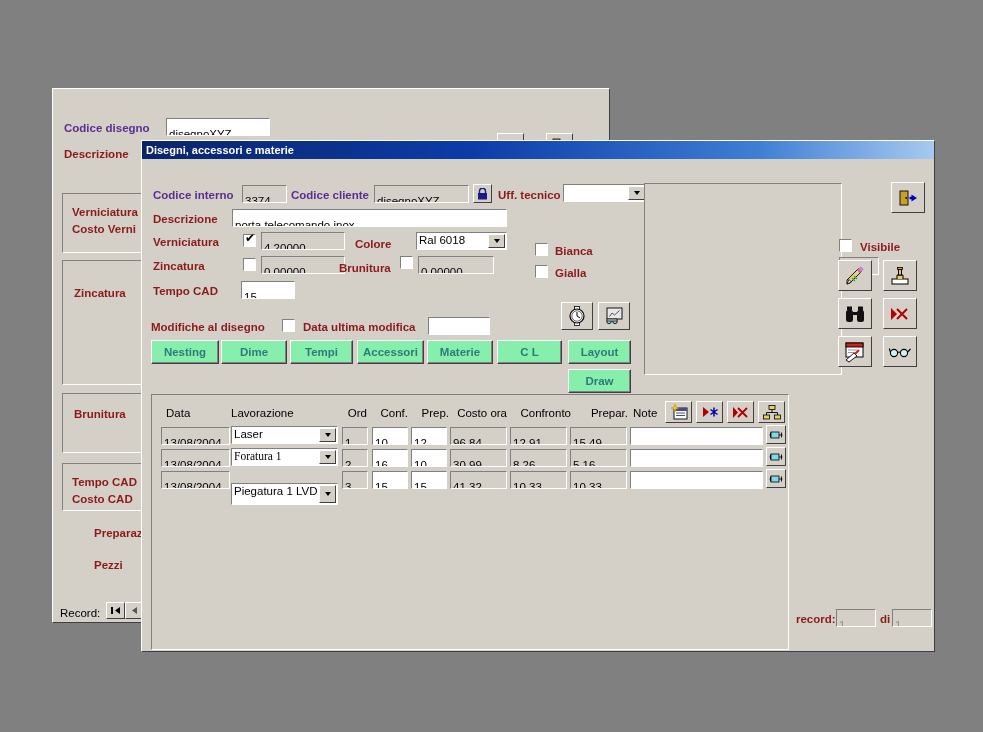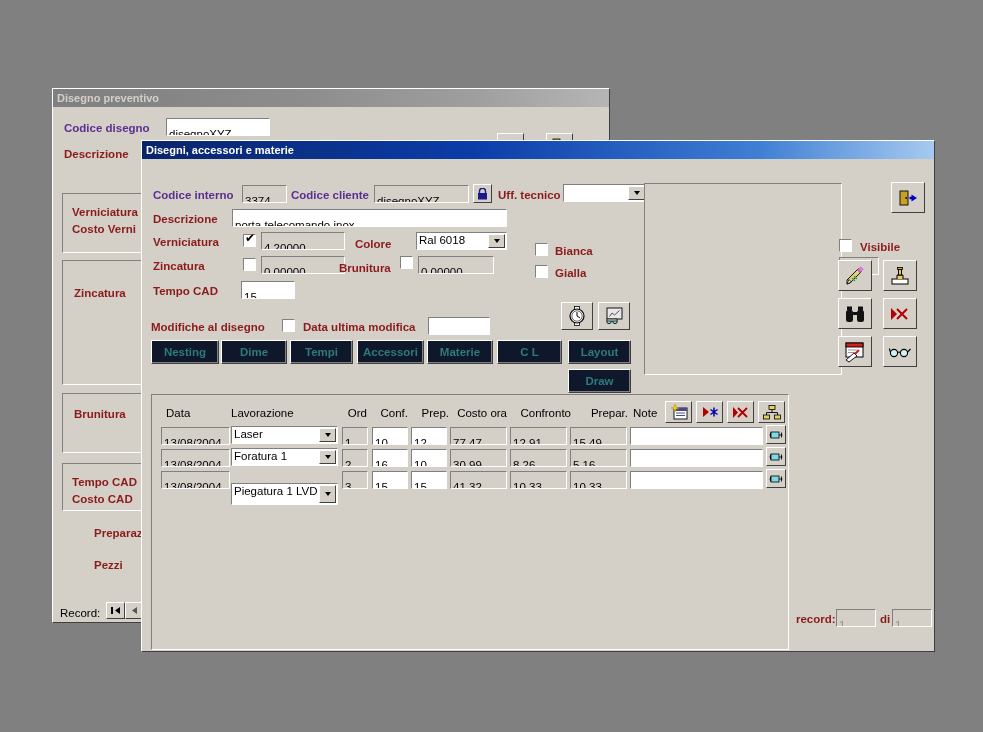--- a/index.html
+++ b/index.html
@@ -54,21 +54,21 @@
 
   
   .cb { position:absolute; width:13px; height:13px; box-sizing:border-box;
         background:#fff;
         border-top:1px solid #808080; border-left:1px solid #808080;
         border-right:1px solid #ffffff; border-bottom:1px solid #ffffff; }
   .cb.on::after { content:"\2714"; position:absolute; left:1px; top:-3px;
                   font-size:12px; color:#000; line-height:13px; }
 
   
-  .btn { position:absolute; box-sizing:border-box; background:#0f172a;
+  .btn { position:absolute; box-sizing:border-box; background:#86efac;
          border-top:1px solid #ffffff; border-left:1px solid #ffffff;
          border-right:1px solid #404040; border-bottom:1px solid #404040;
          display:flex; align-items:center; justify-content:center;
          font-size:11.5px; font-weight:bold; color:#2e7b7b; }
   .btn .inner { position:absolute; inset:0; border-right:1px solid #808080;
                 border-bottom:1px solid #808080; pointer-events:none; }
   .ibtn { position:absolute; box-sizing:border-box; background:#d4d0c8;
           border-top:1px solid #ffffff; border-left:1px solid #ffffff;
           border-right:1px solid #404040; border-bottom:1px solid #404040;
           display:flex; align-items:center; justify-content:center; }
@@ -90,23 +90,20 @@
   .gridhdr.r { text-align:right; }
 
   svg { display:block; }
 </style>
 </head>
 <body>
 
 <div id="root">
 
   <div class="win win-outer" style="left:52px; top:88px; width:556px; height:533px;">
-    <div class="titlebar inactive">
-      <span>Disegno preventivo</span>
-    </div>
 
     <div style="position:absolute; left:1px; top:19px; right:1px; bottom:1px; background:#d4d0c8;">
 
       <div class="lbl purple" style="left:10px; top:13px;">Codice disegno</div>
       <div class="fld" style="left:112px; top:10px; width:104px; height:17px;">disegnoXYZ</div>
 
       <div class="lbl" style="left:10px; top:39px;">Descrizione</div>
 
       <div class="ibtn" style="left:443px; top:25px; width:27px; height:24px;">
         <svg width="16" height="14" viewBox="0 0 16 14">
@@ -376,35 +373,35 @@
 
         <div class="row">
           <div class="fld ro" style="left:9px; top:32px; width:69px; height:17px;">13/08/2004</div>
           <div class="combo" style="left:79px; top:31px; width:107px; height:18px;">
             <div class="txt">Laser</div>
             <div class="arrow"></div>
           </div>
           <div class="fld ro r" style="left:190px; top:32px; width:26px; height:17px;">1</div>
           <div class="fld r" style="left:220px; top:32px; width:36px; height:17px;">10</div>
           <div class="fld r" style="left:259px; top:32px; width:36px; height:17px;">12</div>
-          <div class="fld ro r" style="left:298px; top:32px; width:57px; height:17px;">77,47</div>
+          <div class="fld ro r" style="left:298px; top:32px; width:57px; height:17px;">96,84</div>
           <div class="fld ro r" style="left:358px; top:32px; width:57px; height:17px;">12,91</div>
           <div class="fld ro r" style="left:418px; top:32px; width:57px; height:17px;">15,49</div>
           <div class="fld" style="left:478px; top:32px; width:133px; height:17px;"></div>
           <div class="ibtn" style="left:614px; top:30px; width:20px; height:19px;">
             <svg width="14" height="12" viewBox="0 0 14 12">
               <rect x="2" y="3" width="8" height="6" fill="#7fd8e8" stroke="#000" stroke-width="0.8"></rect>
               <path d="M0.5 6 L2 6 M10 6 L13.5 6 M12.5 3.5 L12.5 8.5 M1.5 3.5 L1.5 8.5" stroke="#000" stroke-width="0.9"></path>
             </svg>
           </div>
         </div>
 
         <div class="row">
           <div class="fld ro" style="left:9px; top:54px; width:69px; height:17px;">13/08/2004</div>
-          <div class="combo" style="left:79px; top:53px; width:107px; height:18px;">
+          <div class="combo" style="left:79px; top:53px; width:107px; height:18px;font-family:Liberation Serif, serif;">
             <div class="txt">Foratura 1</div>
             <div class="arrow"></div>
           </div>
           <div class="fld ro r" style="left:190px; top:54px; width:26px; height:17px;">2</div>
           <div class="fld r" style="left:220px; top:54px; width:36px; height:17px;">16</div>
           <div class="fld r" style="left:259px; top:54px; width:36px; height:17px;">10</div>
           <div class="fld ro r" style="left:298px; top:54px; width:57px; height:17px;">30,99</div>
           <div class="fld ro r" style="left:358px; top:54px; width:57px; height:17px;">8,26</div>
           <div class="fld ro r" style="left:418px; top:54px; width:57px; height:17px;">5,16</div>
           <div class="fld" style="left:478px; top:54px; width:133px; height:17px;"></div>

